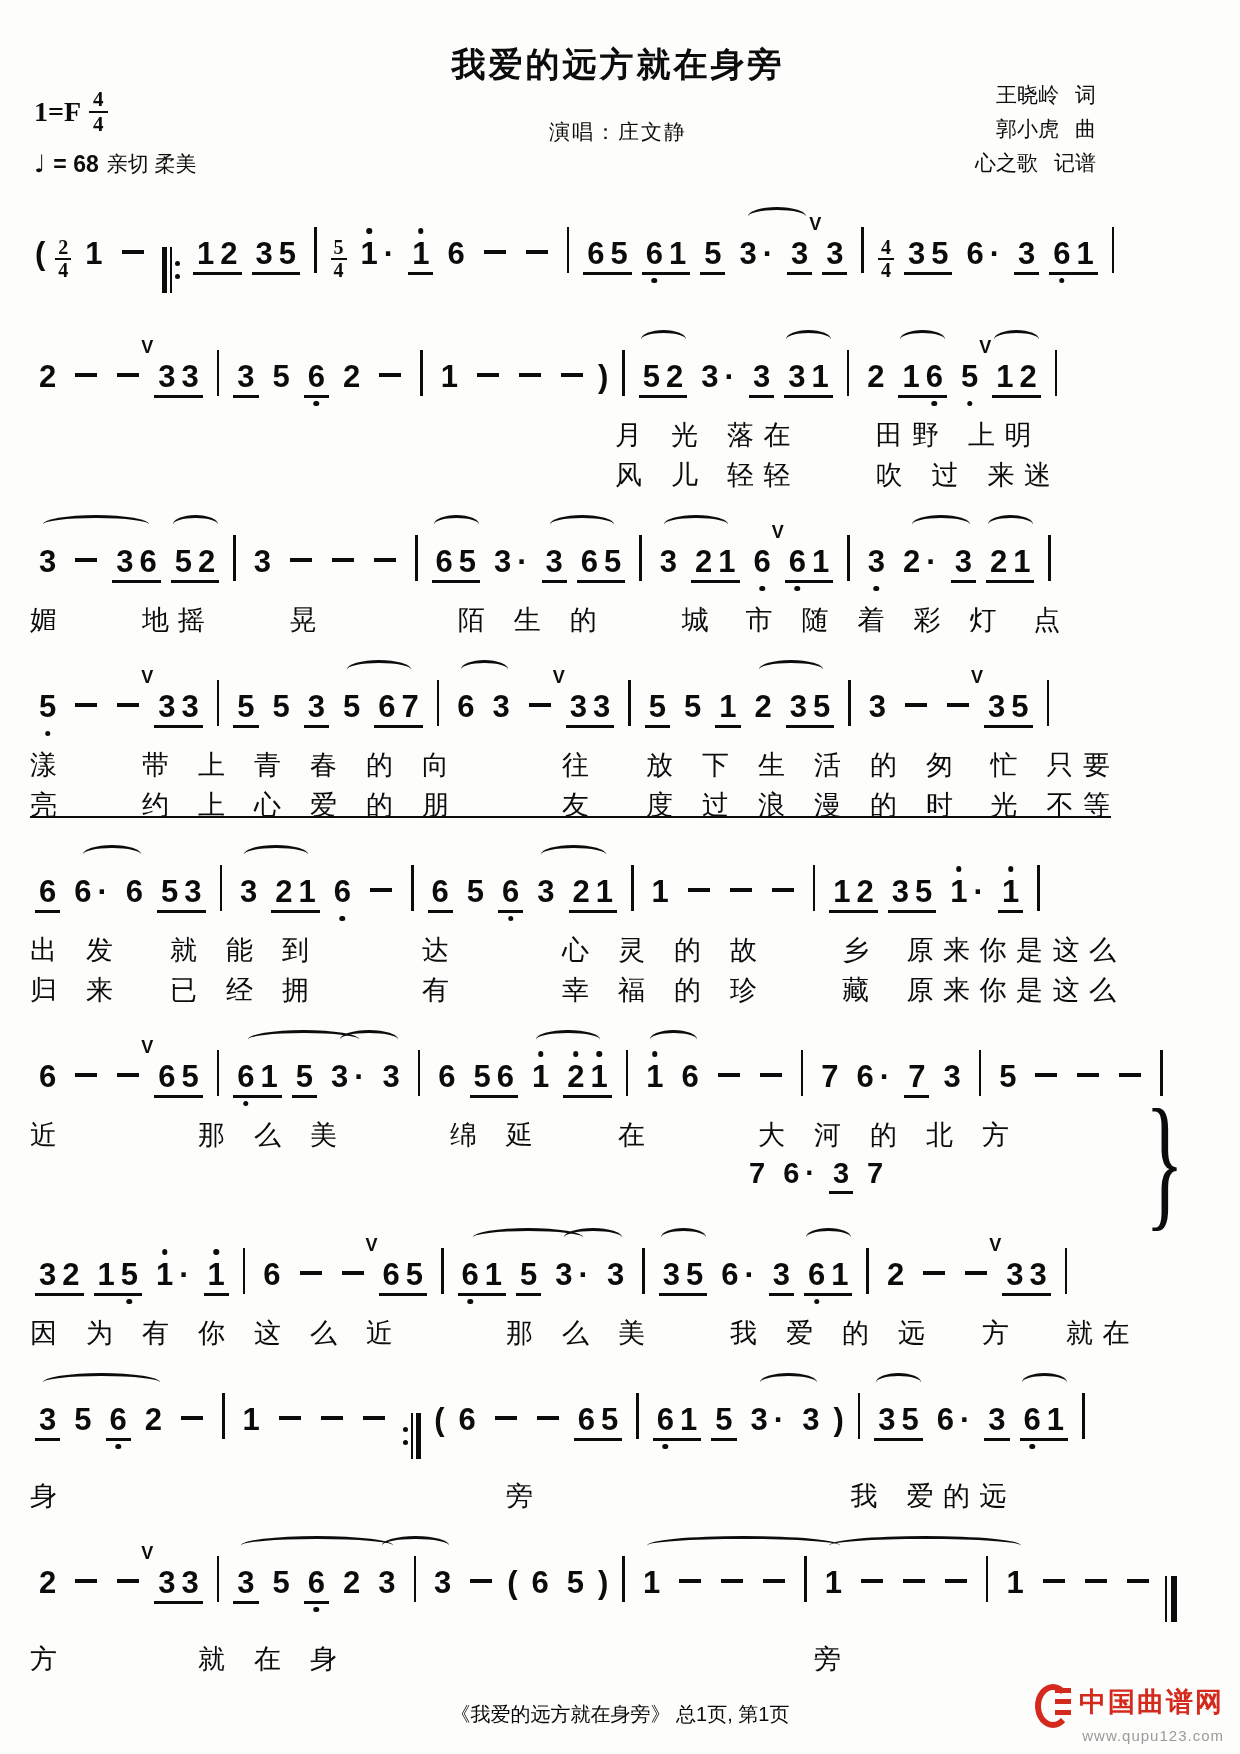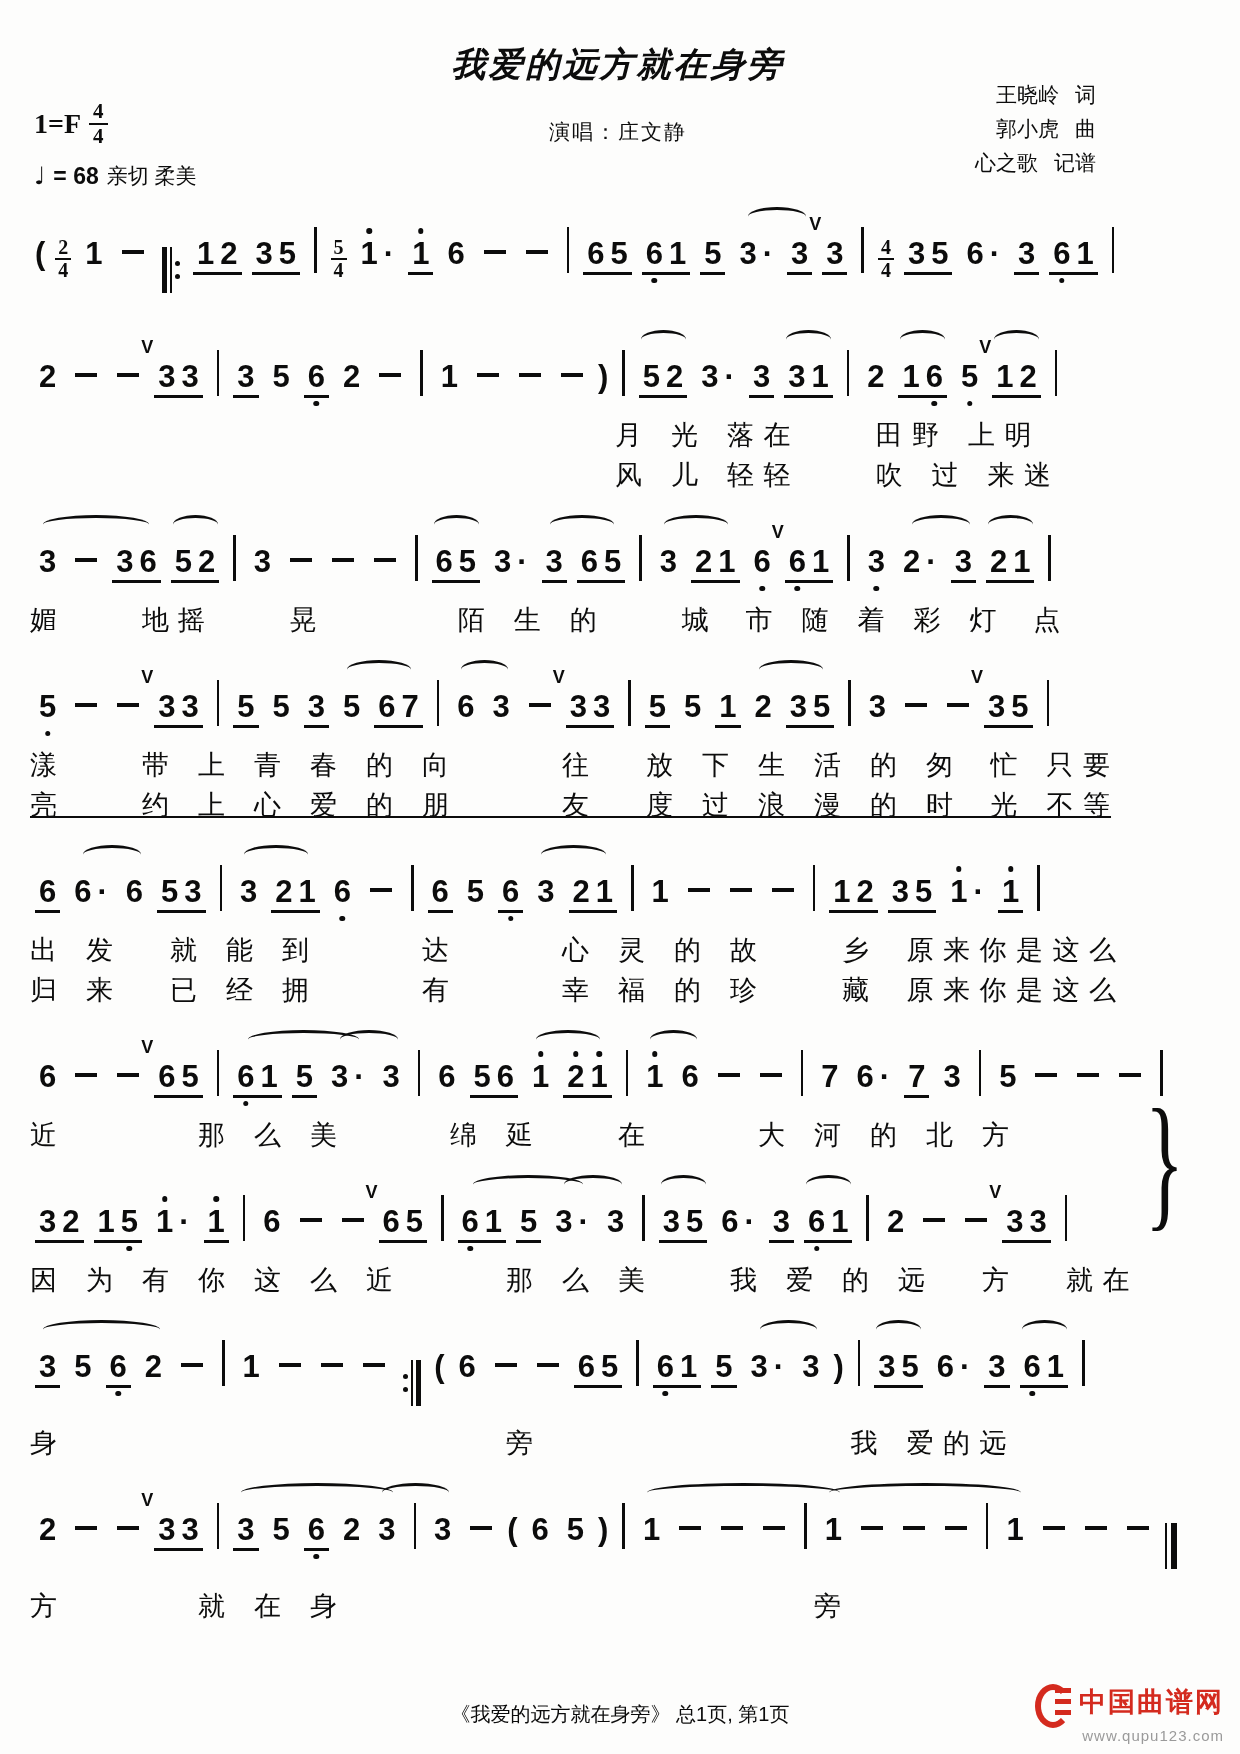--- a/index.html
+++ b/index.html
@@ -3,25 +3,25 @@
 <meta charset="utf-8">
 <style>
   html,body{margin:0;padding:0;background:#888;}
   .page{
     width:1240px;height:1754px;background:#fdfdfc;position:relative;overflow:hidden;
     box-sizing:border-box;padding:16px 34px 0 30px;color:#0c0c0c;
     font-family:"Liberation Sans",sans-serif;margin:0 auto;
   }
   
   .hdr{position:relative;height:178px;}
-  .title{position:absolute;left:0;right:0;top:26px;text-align:center;font-size:34px;font-weight:bold;letter-spacing:3px;font-style:italic;}
+  .title{position:absolute;left:0;right:0;top:26px;text-align:center;font-size:34px;font-weight:bold;letter-spacing:3px;}
   .singer{position:absolute;left:0;right:0;top:102px;text-align:center;font-size:21px;letter-spacing:2px;}
   .credits{position:absolute;right:110px;top:62px;font-size:21px;line-height:34px;}
   .credits .row{display:flex;justify-content:flex-end;gap:16px;text-align:right;}
-  .keyblock{position:absolute;left:4px;top:84px;text-align:right;}
+  .keyblock{position:absolute;left:4px;top:72px;text-align:right;}
   .keyline{font-family:"Liberation Serif",serif;font-weight:bold;font-size:28px;display:flex;align-items:center;gap:8px;}
   .frac{display:inline-flex;flex-direction:column;align-items:center;line-height:1;font-size:21px;}
   .frac b{display:block;padding:1px 4px;}
   .frac b:first-child{border-bottom:2.5px solid #0c0c0c;}
   .tempoline{margin-top:14px;font-size:21px;display:flex;align-items:center;gap:8px;}
   .notehead{font-family:"DejaVu Sans",sans-serif;font-size:24px;font-weight:bold;}
   .tempoval{font-weight:bold;font-size:23px;}
   
   .score{margin-top:6px;}
   .system{position:relative;margin-bottom:13px;}
@@ -125,20 +125,21 @@
         <div class="lyrics" style="padding-left: 0px; text-decoration: underline;">亮　　　约　上　心　爱　的　朋　　　　友　　度　过　浪　漫　的　时　 光　不 等</div>
       </div>
       <div class="system">
         <div class="notes"><span class="tok"><span class="grp u"><span class="n">6</span></span></span><span class="tok"><span class="grp"><span class="n">6</span><span class="n">·</span></span></span><span class="tok"><span class="grp"><span class="n">6</span></span></span><span class="tok"><span class="grp u"><span class="n">5</span><span class="n">3</span></span></span><span class="bar"></span><span class="tok"><span class="grp"><span class="n">3</span></span></span><span class="tok"><span class="grp u"><span class="n">2</span><span class="n">1</span></span></span><span class="tok"><span class="grp"><span class="n">6<i class="oct lo"></i></span></span></span><span class="dash"></span><span class="bar"></span><span class="tok"><span class="grp u"><span class="n">6</span></span></span><span class="tok"><span class="grp"><span class="n">5</span></span></span><span class="tok"><span class="grp u"><span class="n">6<i class="oct lo"></i></span></span></span><span class="tok"><span class="grp"><span class="n">3</span></span></span><span class="tok"><span class="grp u"><span class="n">2</span><span class="n">1</span></span></span><span class="bar"></span><span class="tok"><span class="grp"><span class="n">1</span></span></span><span class="dash"></span><span class="dash"></span><span class="dash"></span><span class="bar"></span><span class="tok"><span class="grp u"><span class="n">1</span><span class="n">2</span></span></span><span class="tok"><span class="grp u"><span class="n">3</span><span class="n">5</span></span></span><span class="tok"><span class="grp"><span class="n">1<i class="oct hi"></i></span><span class="n">·</span></span></span><span class="tok"><span class="grp u"><span class="n">1<i class="oct hi"></i></span></span></span><span class="bar"></span><div class="arc" style="left: 53px; width: 58px;"></div><div class="arc" style="left: 214px; width: 64px;"></div><div class="arc" style="left: 511px; width: 65px;"></div></div>
         <div class="lyrics" style="padding-left: 0px;">出　发　　就　能　到　　　　达　　　　心　灵　的　故　　　乡　 原 来 你 是 这 么</div>
         <div class="lyrics" style="padding-left: 0px;">归　来　　已　经　拥　　　　有　　　　幸　福　的　珍　　　藏　 原 来 你 是 这 么</div>
       </div>
       <div class="system">
         <div class="notes"><span class="tok"><span class="grp"><span class="n">6</span></span></span><span class="dash"></span><span class="dash"></span><span class="tok v"><span class="grp u"><span class="n">6</span><span class="n">5</span></span></span><span class="bar"></span><span class="tok"><span class="grp u"><span class="n">6<i class="oct lo"></i></span><span class="n">1</span></span></span><span class="tok"><span class="grp u"><span class="n">5</span></span></span><span class="tok"><span class="grp"><span class="n">3</span><span class="n">·</span></span></span><span class="tok"><span class="grp"><span class="n">3</span></span></span><span class="bar"></span><span class="tok"><span class="grp"><span class="n">6</span></span></span><span class="tok"><span class="grp u"><span class="n">5</span><span class="n">6</span></span></span><span class="tok"><span class="grp"><span class="n">1<i class="oct hi"></i></span></span></span><span class="tok"><span class="grp u"><span class="n">2<i class="oct hi"></i></span><span class="n">1<i class="oct hi"></i></span></span></span><span class="bar"></span><span class="tok"><span class="grp"><span class="n">1<i class="oct hi"></i></span></span></span><span class="tok"><span class="grp"><span class="n">6</span></span></span><span class="dash"></span><span class="dash"></span><span class="bar"></span><span class="tok"><span class="grp"><span class="n">7</span></span></span><span class="tok"><span class="grp"><span class="n">6</span><span class="n">·</span></span></span><span class="tok"><span class="grp u"><span class="n">7</span></span></span><span class="tok"><span class="grp"><span class="n">3</span></span></span><span class="bar"></span><span class="tok"><span class="grp"><span class="n">5</span></span></span><span class="dash"></span><span class="dash"></span><span class="dash"></span><span class="bar"></span><div class="arc" style="left: 218px; width: 111px;"></div><div class="arc" style="left: 310px; width: 58px;"></div><div class="arc" style="left: 506px; width: 64px;"></div><div class="arc" style="left: 620px; width: 47px;"></div></div>
         <div class="lyrics" style="padding-left: 0px;">近　　　　　那　么　美　　　　绵　延　　　在　　　　大　河　的　北　方</div>
+        <div class="alt-notes" style="padding-left: 710px;"><span class="tok"><span class="grp"><span class="n">7</span></span></span><span class="tok"><span class="grp"><span class="n">6</span><span class="n">·</span></span></span><span class="tok"><span class="grp u"><span class="n">3</span></span></span><span class="tok"><span class="grp"><span class="n">7</span></span></span></div>
         <div class="brace">}</div>
       </div>
       <div class="system">
         <div class="notes"><span class="tok"><span class="grp u"><span class="n">3</span><span class="n">2</span></span></span><span class="tok"><span class="grp u"><span class="n">1</span><span class="n">5<i class="oct lo"></i></span></span></span><span class="tok"><span class="grp"><span class="n">1<i class="oct hi"></i></span><span class="n">·</span></span></span><span class="tok"><span class="grp u"><span class="n">1<i class="oct hi"></i></span></span></span><span class="bar"></span><span class="tok"><span class="grp"><span class="n">6</span></span></span><span class="dash"></span><span class="dash"></span><span class="tok v"><span class="grp u"><span class="n">6</span><span class="n">5</span></span></span><span class="bar"></span><span class="tok"><span class="grp u"><span class="n">6<i class="oct lo"></i></span><span class="n">1</span></span></span><span class="tok"><span class="grp u"><span class="n">5</span></span></span><span class="tok"><span class="grp"><span class="n">3</span><span class="n">·</span></span></span><span class="tok"><span class="grp"><span class="n">3</span></span></span><span class="bar"></span><span class="tok"><span class="grp u"><span class="n">3</span><span class="n">5</span></span></span><span class="tok"><span class="grp"><span class="n">6</span><span class="n">·</span></span></span><span class="tok"><span class="grp u"><span class="n">3</span></span></span><span class="tok"><span class="grp u"><span class="n">6<i class="oct lo"></i></span><span class="n">1</span></span></span><span class="bar"></span><span class="tok"><span class="grp"><span class="n">2</span></span></span><span class="dash"></span><span class="dash"></span><span class="tok v"><span class="grp u"><span class="n">3</span><span class="n">3</span></span></span><span class="bar"></span><div class="arc" style="left: 443px; width: 110px;"></div><div class="arc" style="left: 534px; width: 58px;"></div><div class="arc" style="left: 631px; width: 45px;"></div><div class="arc" style="left: 776px; width: 45px;"></div></div>
         <div class="lyrics" style="padding-left: 0px;">因　为　有　你　这　么　近　　　　那　么　美　　　我　爱　的　远　　方　　就 在</div>
       </div>
       <div class="system">
         <div class="notes"><span class="tok"><span class="grp u"><span class="n">3</span></span></span><span class="tok"><span class="grp"><span class="n">5</span></span></span><span class="tok"><span class="grp u"><span class="n">6<i class="oct lo"></i></span></span></span><span class="tok"><span class="grp"><span class="n">2</span></span></span><span class="dash"></span><span class="bar"></span><span class="tok"><span class="grp"><span class="n">1</span></span></span><span class="dash"></span><span class="dash"></span><span class="dash"></span><span class="rpt"><i class="dots">
               <u></u>
               <u></u>

